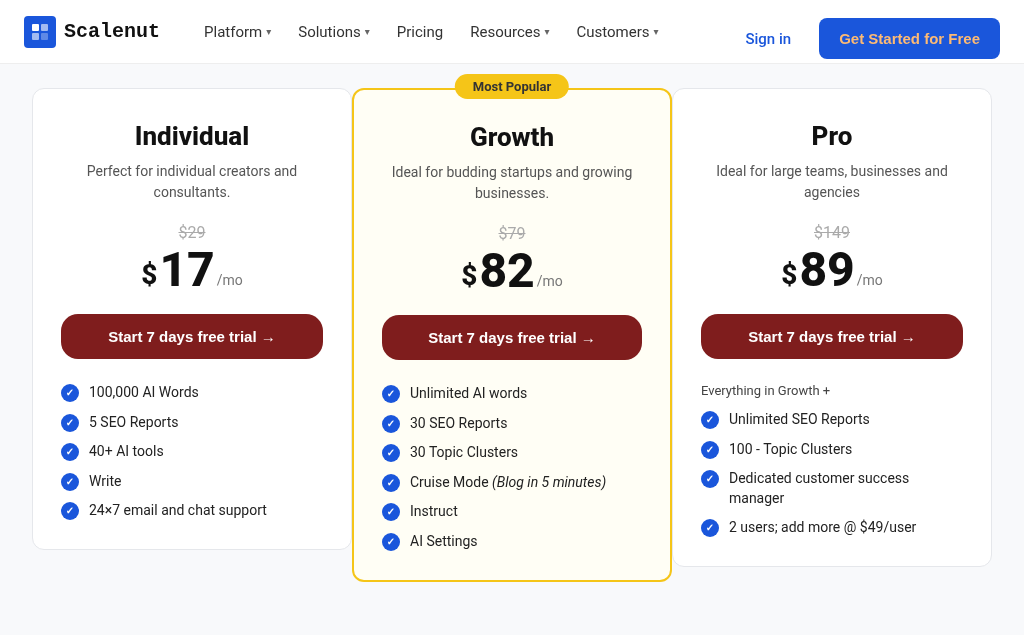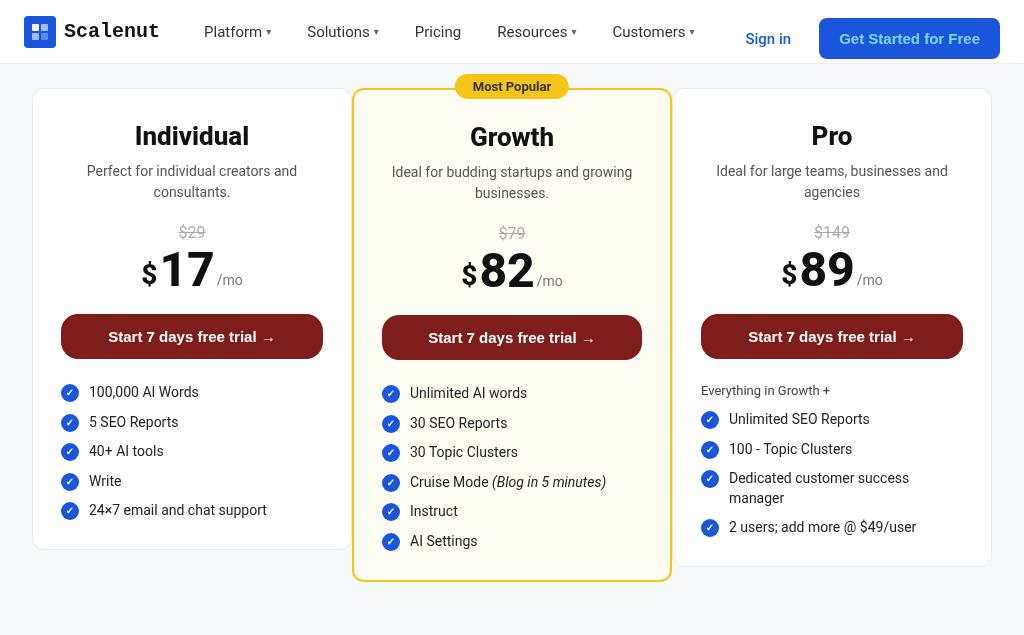--- a/index.html
+++ b/index.html
@@ -34,21 +34,21 @@
       font-size: 14px;
     }
     .logo-text {
       font-size: 20px;
       font-weight: 700;
       color: #111;
     }
     .nav-links {
       display: flex;
       align-items: center;
-      gap: 12px;
+      gap: 3px;
       flex: 1;
     }
     .nav-item {
       display: flex;
       align-items: center;
       gap: 4px;
       padding: 8px 12px;
       font-size: 15px;
       color: #333;
       cursor: pointer;
@@ -63,21 +63,21 @@
     }
     .signin-btn {
       font-size: 15px;
       color: #1a56db;
       cursor: pointer;
       font-weight: 500;
       padding: 8px 12px;
     }
     .cta-btn {
       background: #1a56db;
-      color: #7dd3fc;
+      color: #fdba74;
       border: none;
       border-radius: 8px;
       padding: 12px 20px;
       font-size: 15px;
       font-weight: 600;
       cursor: pointer;
     }
 
     
     .pricing-section {

